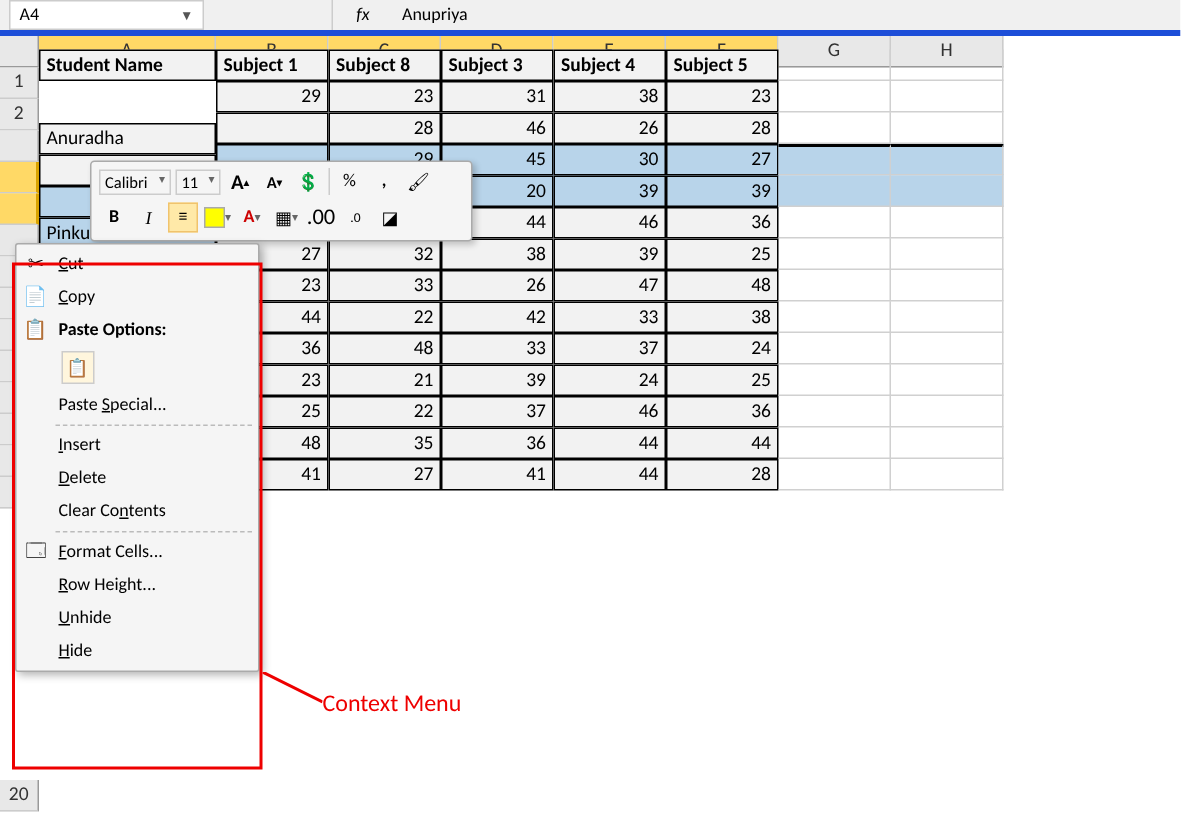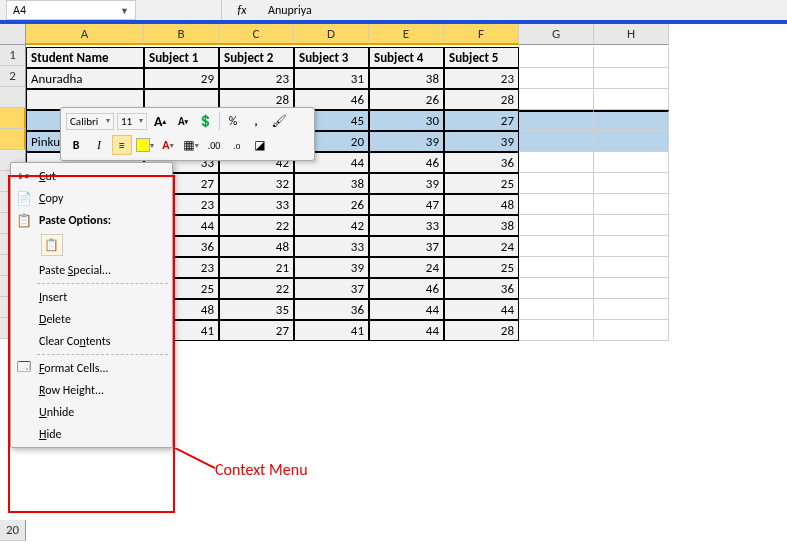--- a/index.html
+++ b/index.html
@@ -14,26 +14,26 @@
   
   .grid-area { position: relative; }
   .corner { position: absolute; left: 0; top: 0; width: 26px; height: 21px; background: #e8e8e8; border-right: 1px solid #999; border-bottom: 1px solid #999; }
   .col-headers { position: absolute; left: 26px; top: 0; display: flex; height: 21px; }
   .col-h { height: 21px; border-right: 1px solid #ccc; border-bottom: 1px solid #999; background: #e8e8e8; text-align: center; font-size: 13px; line-height: 20px; color: #333; }
   .col-h.sel { background: #ffd966; border-bottom: 2px solid #d9a300; }
   .row-headers { position: absolute; left: 0; top: 21px; width: 26px; }
   .row-h { width: 26px; height: 21px; border-right: 1px solid #999; border-bottom: 1px solid #ccc; background: #e8e8e8; text-align: center; font-size: 13px; line-height: 20px; color: #333; }
   .row-h.sel { background: #ffd966; border-right: 2px solid #d9a300; }
   
-  .cells { position: absolute; left: 26px; top: 23px; }
+  .cells { position: absolute; left: 26px; top: 9px; }
   .row { display: flex; height: 21px; }
   .cell { height: 21px; border-right: 1px solid #d0d0d0; border-bottom: 1px solid #d0d0d0; padding: 0 4px; font-size: 13px; line-height: 20px; overflow: hidden; white-space: nowrap; }
   .hd { font-weight: bold; background: #f2f2f2; border: 1px solid #000 !important; }
   .dt { text-align: right; background: #f2f2f2; border: 1px solid #000 !important; }
-  .nm { background: #f2f2f2; border: 1px solid #000 !important; }
+  .nm { background: #f2f2f2; border: 1px solid #000 !important; margin-top: 28px; }
   .selrow .cell { background: #b8d4ea !important; }
   .selrow .cell.out { background: #b8d4ea; border-right: 1px solid #d0d0d0; border-bottom: 1px solid #d0d0d0; }
   .thickline-top .cell { border-top: 2px solid #000; }
   .thickline-bot .cell { border-bottom: 2px solid #000; }
   
   .mini-toolbar { position: absolute; left: 60px; top: 107px; width: 255px; height: 54px; background: #f5f5f5; border: 1px solid #aaa; border-radius: 3px; box-shadow: 2px 2px 4px rgba(0,0,0,0.2); z-index: 10; padding: 3px 5px; display: flex; flex-direction: column; gap: 4px; }
   .mt-row { display: flex; align-items: center; gap: 3px; font-size: 12px; }
   .mt-font { width: 48px; border: 1px solid #ccc; padding: 1px 3px; font-size: 11px; display:flex; justify-content:space-between; }
   .mt-size { width: 30px; border: 1px solid #ccc; padding: 1px 3px; font-size: 11px; display:flex; justify-content:space-between; }
   .mt-btn { width: 20px; height: 20px; display: flex; align-items: center; justify-content: center; border: 1px solid transparent; cursor: pointer; font-size: 12px; }
@@ -93,21 +93,21 @@
       <div class="row-h"></div>
       <div class="row-h"></div>
       <div class="row-h"></div>
       <div class="row-h"></div>
       <div class="row-h"></div>
     </div>
   <div class="cells" id="cells">
       <div class="row">
         <div class="cell hd" style="width: 118px;">Student Name</div>
         <div class="cell hd" style="width: 75px;">Subject 1</div>
-        <div class="cell hd" style="width: 75px;">Subject 2</div>
+        <div class="cell hd" style="width: 75px;">Subject 8</div>
         <div class="cell hd" style="width: 75px;">Subject 3</div>
         <div class="cell hd" style="width: 75px;">Subject 4</div>
         <div class="cell hd" style="width: 75px;">Subject 5</div>
         <div class="cell out" style="width: 75px;"></div>
         <div class="cell out" style="width: 75px;"></div>
       </div>
       <div class="row">
         <div class="cell nm" style="width: 118px;">Anuradha</div>
         <div class="cell dt" style="width: 75px;">29</div>
         <div class="cell dt" style="width: 75px;">23</div>
@@ -270,21 +270,21 @@
     <div class="mt-btn on">≡</div>
     <div class="mt-btn">
         <span class="fc-swatch"></span>
         <span class="dd-arrow">▾</span>
       </div>
     <div class="mt-btn">
         <span class="fcolor-red">A</span>
         <span class="dd-arrow">▾</span>
       </div>
     <div class="mt-btn">▦<span class="dd-arrow">▾</span></div>
-    <div class="mt-btn" style="font-size:10px;">
+    <div class="mt-btn" style="font-size:15px;">
         <span>.00</span>
       </div>
     <div class="mt-btn" style="font-size:9px;">
         <span>.0</span>
       </div>
     <div class="mt-btn">◪</div>
   </div>
 </div>
 
 <div class="context-menu">

